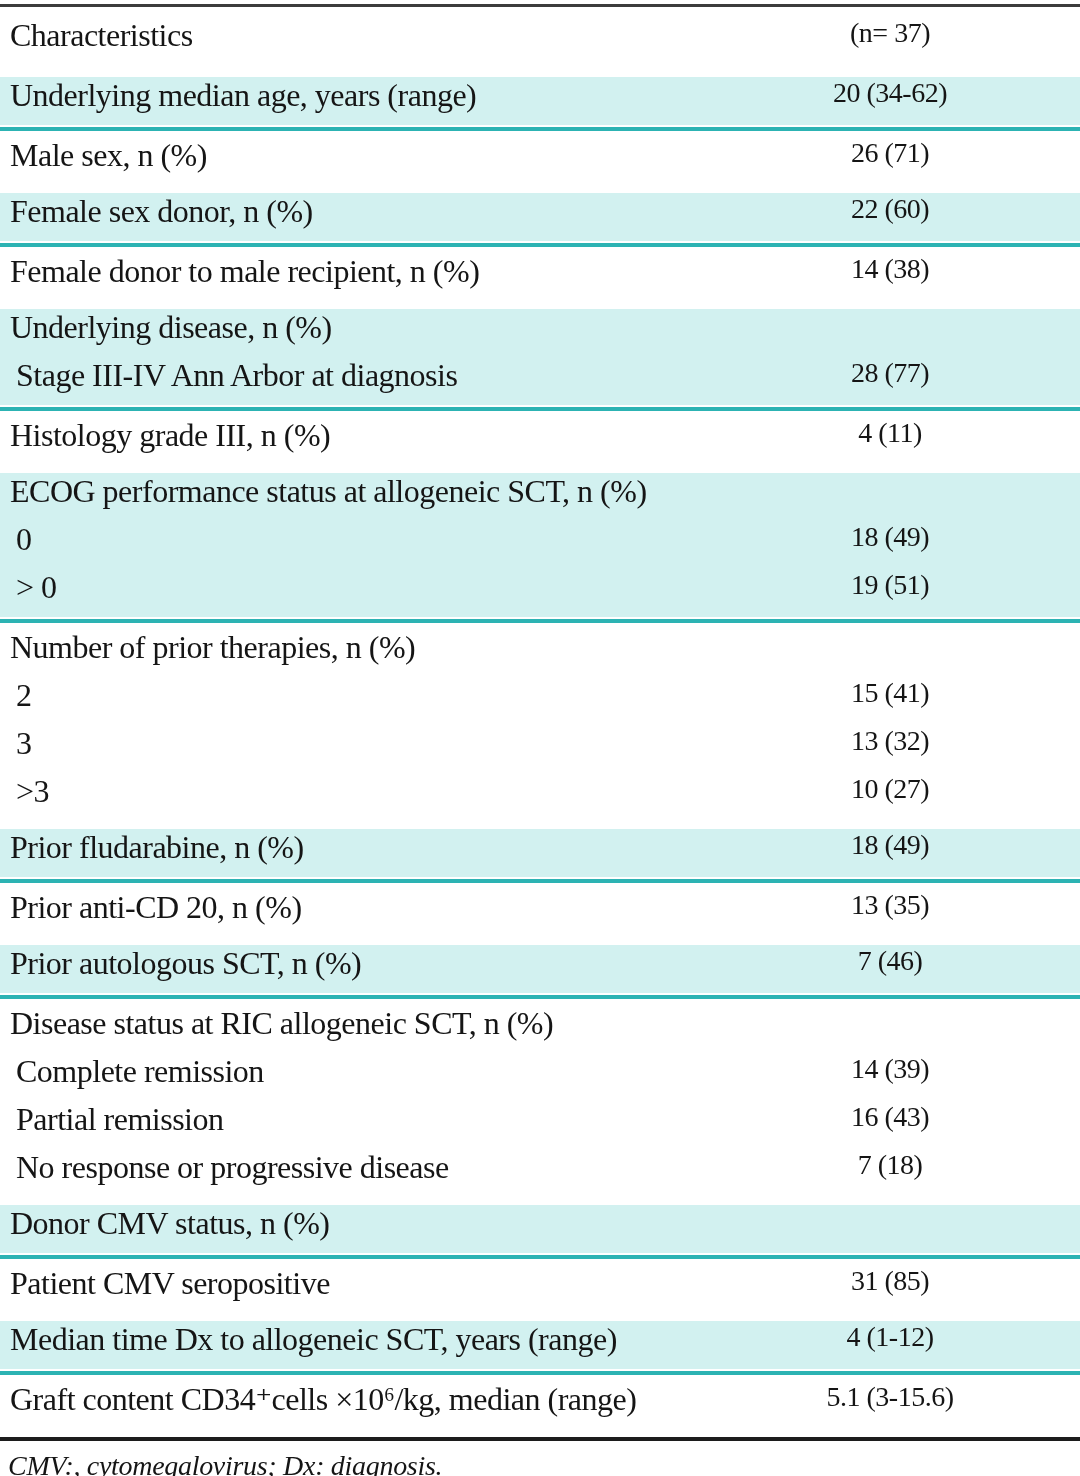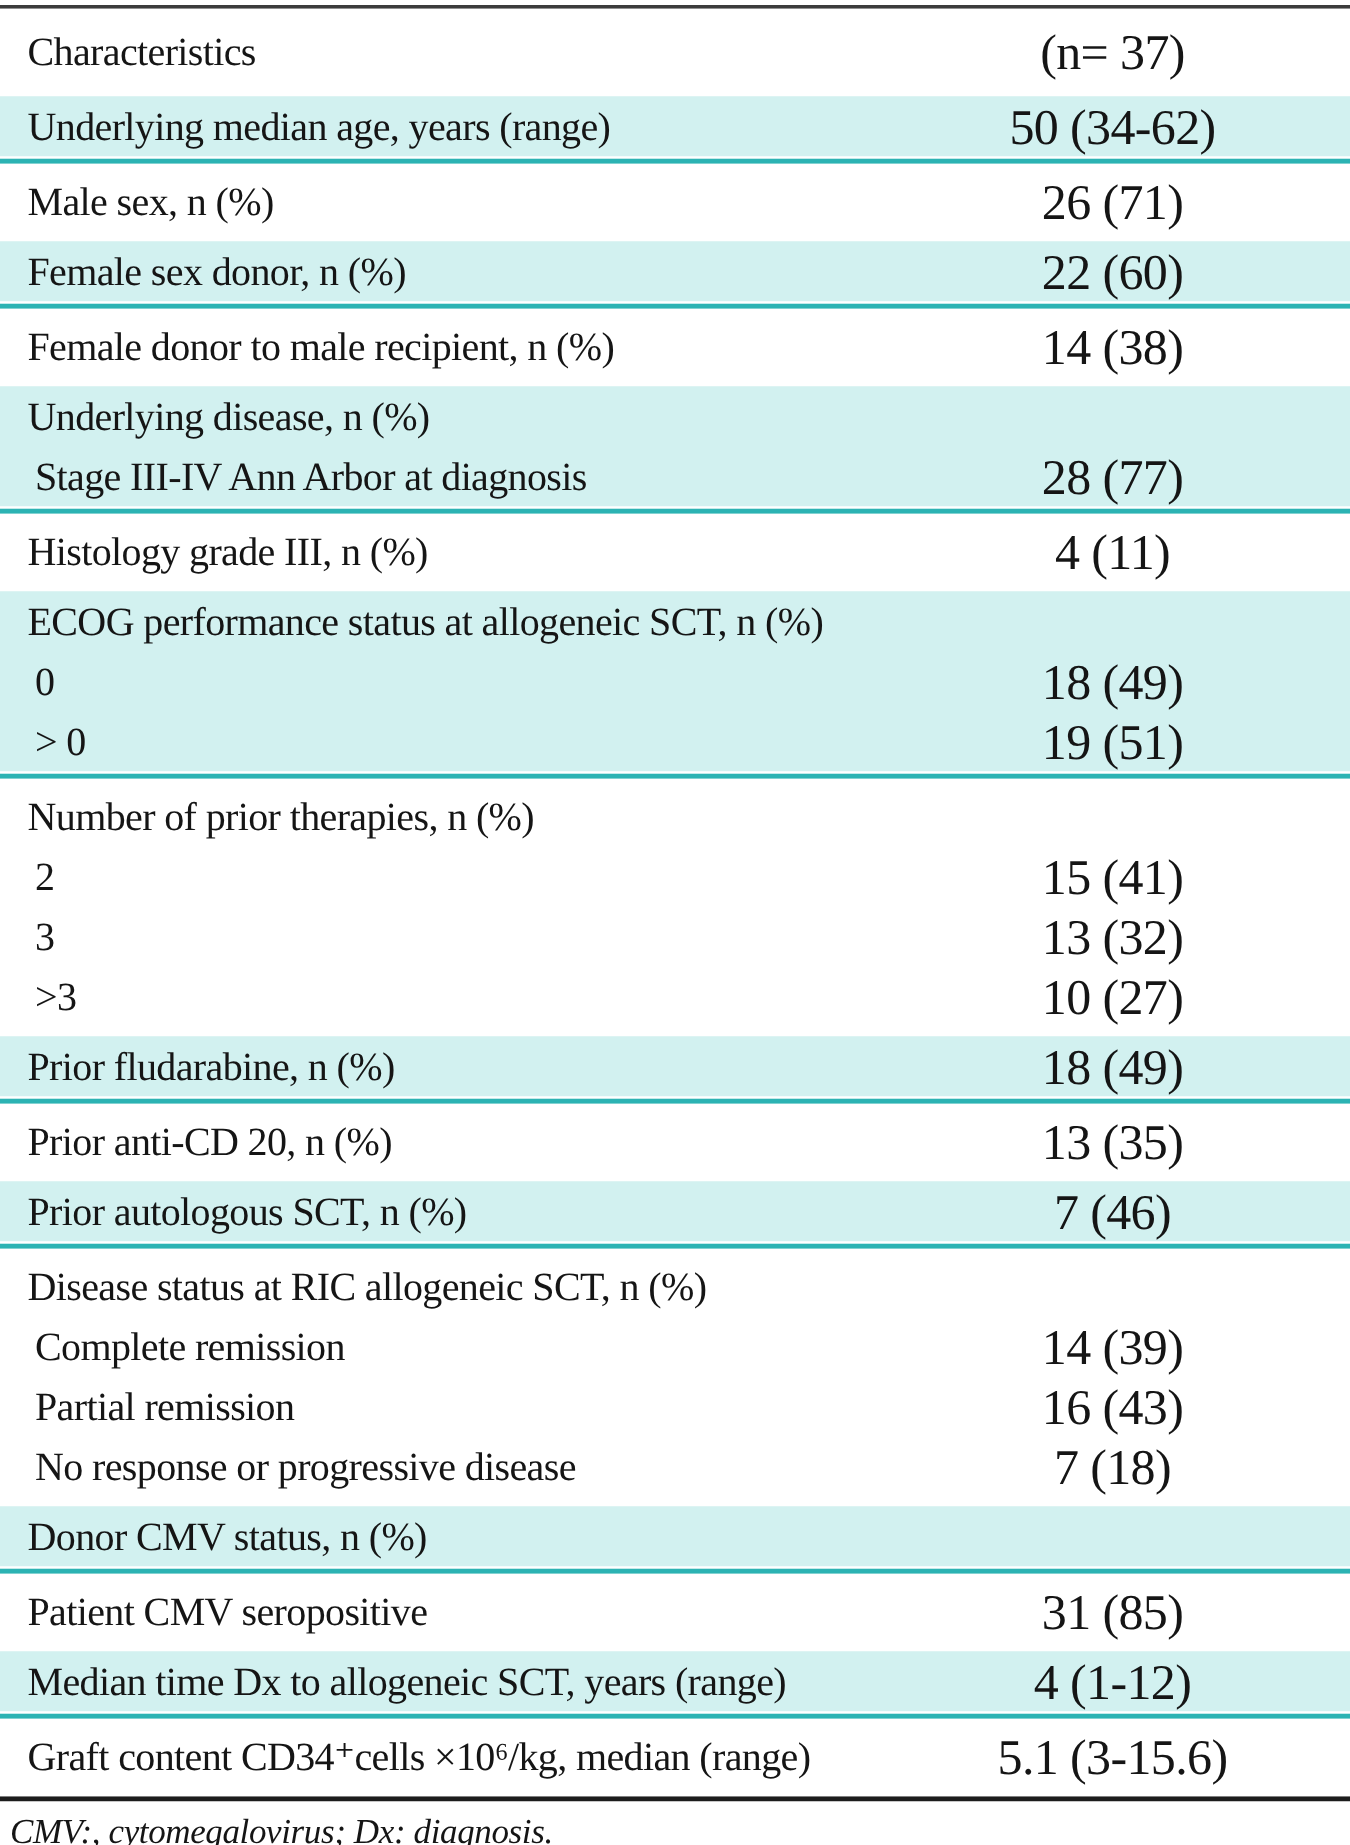--- a/index.html
+++ b/index.html
@@ -20,36 +20,36 @@
   }
   .row { box-sizing: border-box; }
   .row.white { background: #ffffff; padding: 7px 0; }
   .row.cyan {
     background: var(--cyan, #d2f1f0);
     border-bottom: 4px solid var(--teal, #2cb3b3);
     box-shadow: inset 0 -2px 0 #ffffff; 
     padding: 1px 0;
   }
   .row.header { padding: 11px 0; }
-  .line { display: flex; align-items: center; min-height: 48px; margin-left: 12px; }
+  .line { display: flex; align-items: flex-start; min-height: 48px; }
   .cell-label {
     flex: 1;
     padding-left: 10px;
     white-space: nowrap;
     font-size: 32px;
     letter-spacing: -0.5px;
     line-height: 1.1;
   }
   .line.indent .cell-label { padding-left: 16px; }
   .cell-value {
     width: 280px;
     margin-right: 50px;
     text-align: center;
     white-space: nowrap;
-    font-size: 40px;
+    font-size: 28px;
     letter-spacing: -0.5px;
     line-height: 1.1;
   }
   .footnote {
     font-size: 28px;
     font-style: italic;
     letter-spacing: -0.3px;
     padding: 9px 0 0 8px;
     color: var(--text, #151515);
   }
@@ -61,21 +61,21 @@
   <div class="char-table" id="char-table">
       <div class="row white header">
         <div class="line">
           <span class="cell-label">Characteristics</span>
           <span class="cell-value">(n= 37)</span>
         </div>
       </div>
       <div class="row cyan">
         <div class="line">
           <span class="cell-label">Underlying median age, years (range)</span>
-          <span class="cell-value">50 (34-62)</span>
+          <span class="cell-value">20 (34-62)</span>
         </div>
       </div>
       <div class="row white">
         <div class="line">
           <span class="cell-label">Male sex, n (%)</span>
           <span class="cell-value">26 (71)</span>
         </div>
       </div>
       <div class="row cyan">
         <div class="line">

